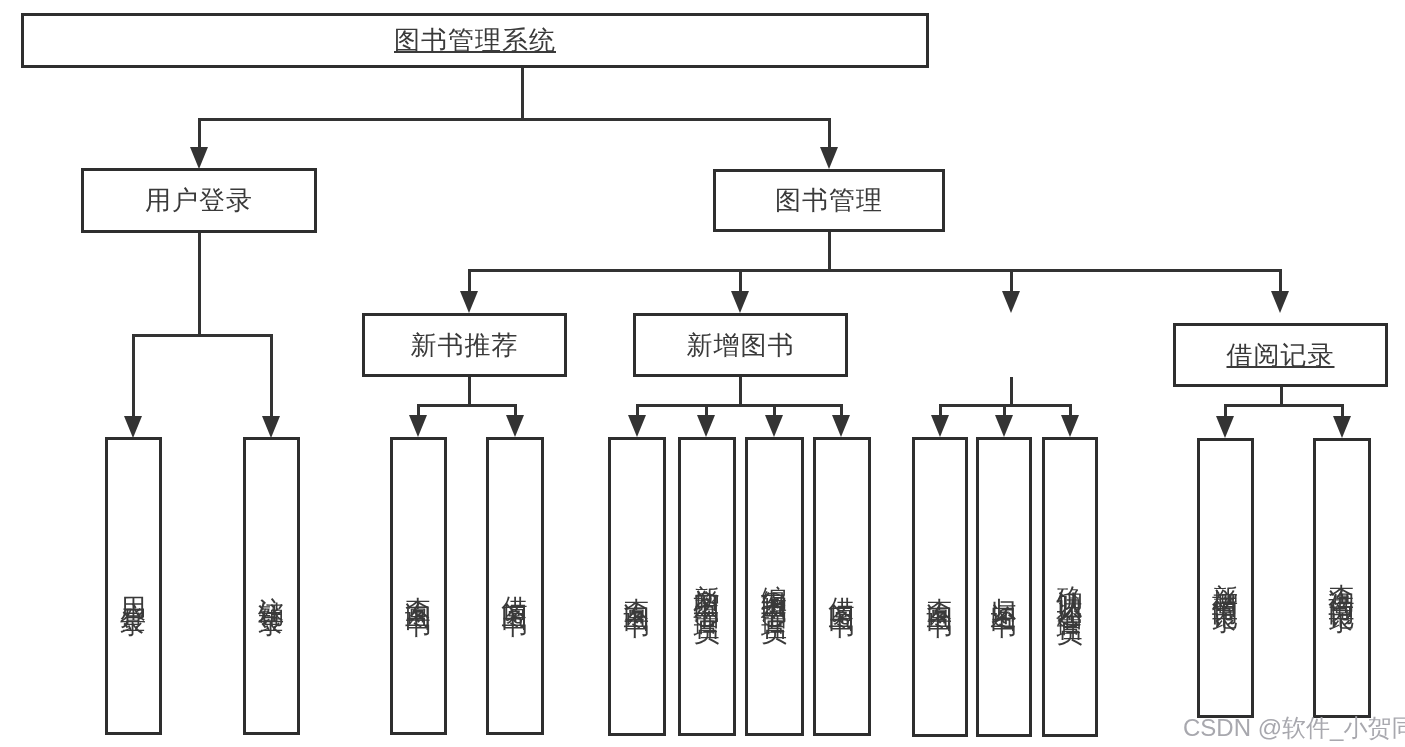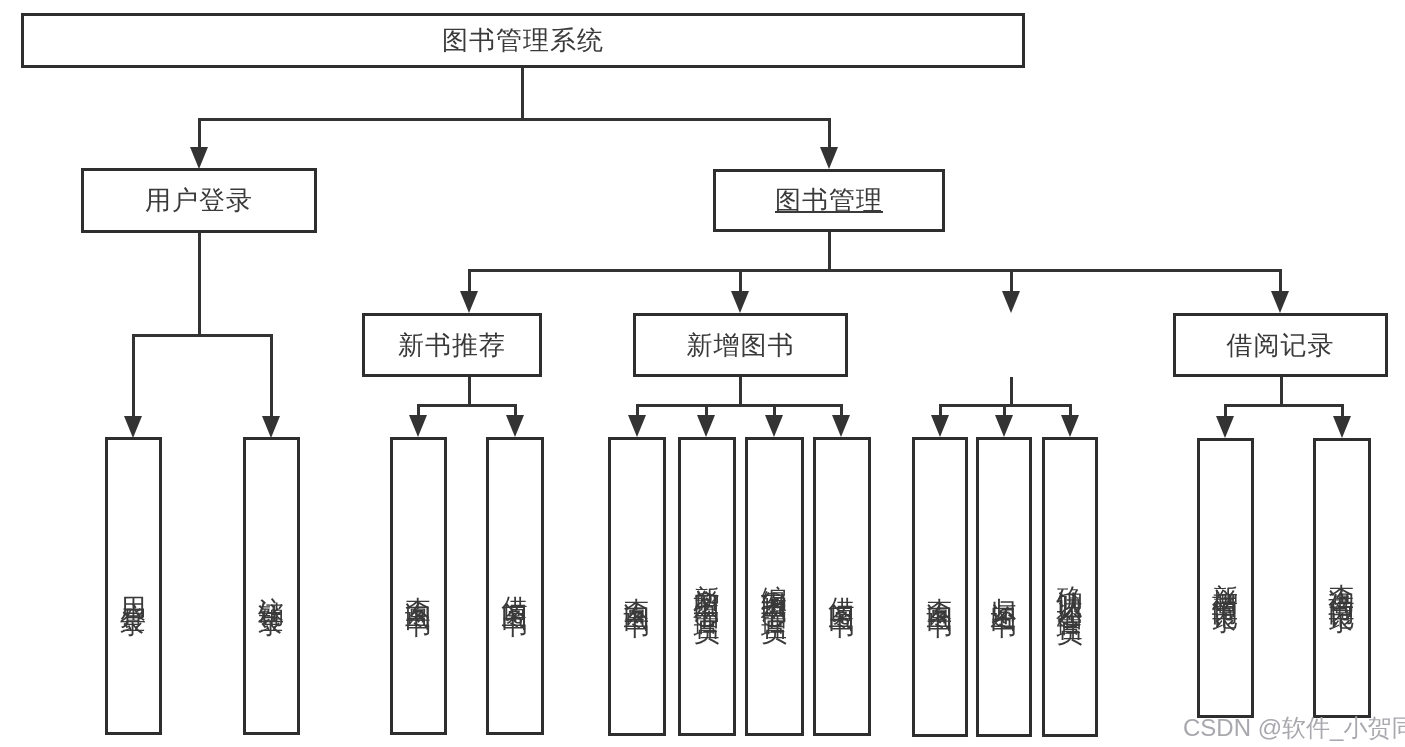--- a/index.html
+++ b/index.html
@@ -61,35 +61,35 @@
     color: #a8a8ae;
     z-index: 3;
     white-space: nowrap;
   }
 </style>
 </head>
 <body>
 
 <div id="canvas">
 
-  <div class="hbox" style="left:21px; top:13px; width:1004px; height:55px;">
+  <div class="hbox" style="left:21px; top:13px; width:908px; height:55px;text-decoration:underline;">
     <span>图书管理系统</span>
   </div>
 
   <div class="vline" style="left:521px; top:68px; height:52px;"></div>
   <div class="hline" style="left:198px; top:118px; width:632px;"></div>
   <div class="vline" style="left:198px; top:118px; height:32px;"></div>
   <div class="arrowhead" style="left:190px; top:147px;"></div>
   <div class="vline" style="left:828px; top:118px; height:32px;"></div>
   <div class="arrowhead" style="left:820px; top:147px;"></div>
 
   <div class="hbox" style="left:81px; top:168px; width:236px; height:65px;">
     <span>用户登录</span>
   </div>
-  <div class="hbox" style="left:713px; top:169px; width:232px; height:63px;text-decoration:underline;">
+  <div class="hbox" style="left:713px; top:169px; width:232px; height:63px;">
     <span>图书管理</span>
   </div>
 
   <div class="vline" style="left:198px; top:233px; height:103px;"></div>
   <div class="hline" style="left:132px; top:334px; width:141px;"></div>
   <div class="vline" style="left:132px; top:334px; height:84px;"></div>
   <div class="arrowhead" style="left:124px; top:416px;"></div>
   <div class="vline" style="left:270px; top:334px; height:84px;"></div>
   <div class="arrowhead" style="left:262px; top:416px;"></div>
 
@@ -97,27 +97,27 @@
   <div class="hline" style="left:469px; top:269px; width:813px;"></div>
   <div class="vline" style="left:468px; top:269px; height:25px;"></div>
   <div class="arrowhead" style="left:460px; top:291px;"></div>
   <div class="vline" style="left:739px; top:269px; height:25px;"></div>
   <div class="arrowhead" style="left:731px; top:291px;"></div>
   <div class="vline" style="left:1010px; top:269px; height:25px;"></div>
   <div class="arrowhead" style="left:1002px; top:291px;"></div>
   <div class="vline" style="left:1279px; top:269px; height:25px;"></div>
   <div class="arrowhead" style="left:1271px; top:291px;"></div>
 
-  <div class="hbox" style="left:362px; top:313px; width:180px; height:64px;">
+  <div class="hbox" style="left:362px; top:313px; width:205px; height:64px;">
     <span>新书推荐</span>
   </div>
   <div class="hbox" style="left:633px; top:313px; width:215px; height:64px;">
     <span>新增图书</span>
   </div>
-  <div class="hbox" style="left:1173px; top:313px; width:215px; height:64px;">
+  <div class="hbox" style="left:1173px; top:323px; width:215px; height:64px;text-decoration:underline;">
     <span>借阅记录</span>
   </div>
 
   <div class="vline" style="left:468px; top:377px; height:29px;"></div>
   <div class="hline" style="left:418px; top:404px; width:99px;"></div>
   <div class="vline" style="left:417px; top:404px; height:13px;"></div>
   <div class="arrowhead" style="left:409px; top:415px;"></div>
   <div class="vline" style="left:514px; top:404px; height:13px;"></div>
   <div class="arrowhead" style="left:506px; top:415px;"></div>
 

